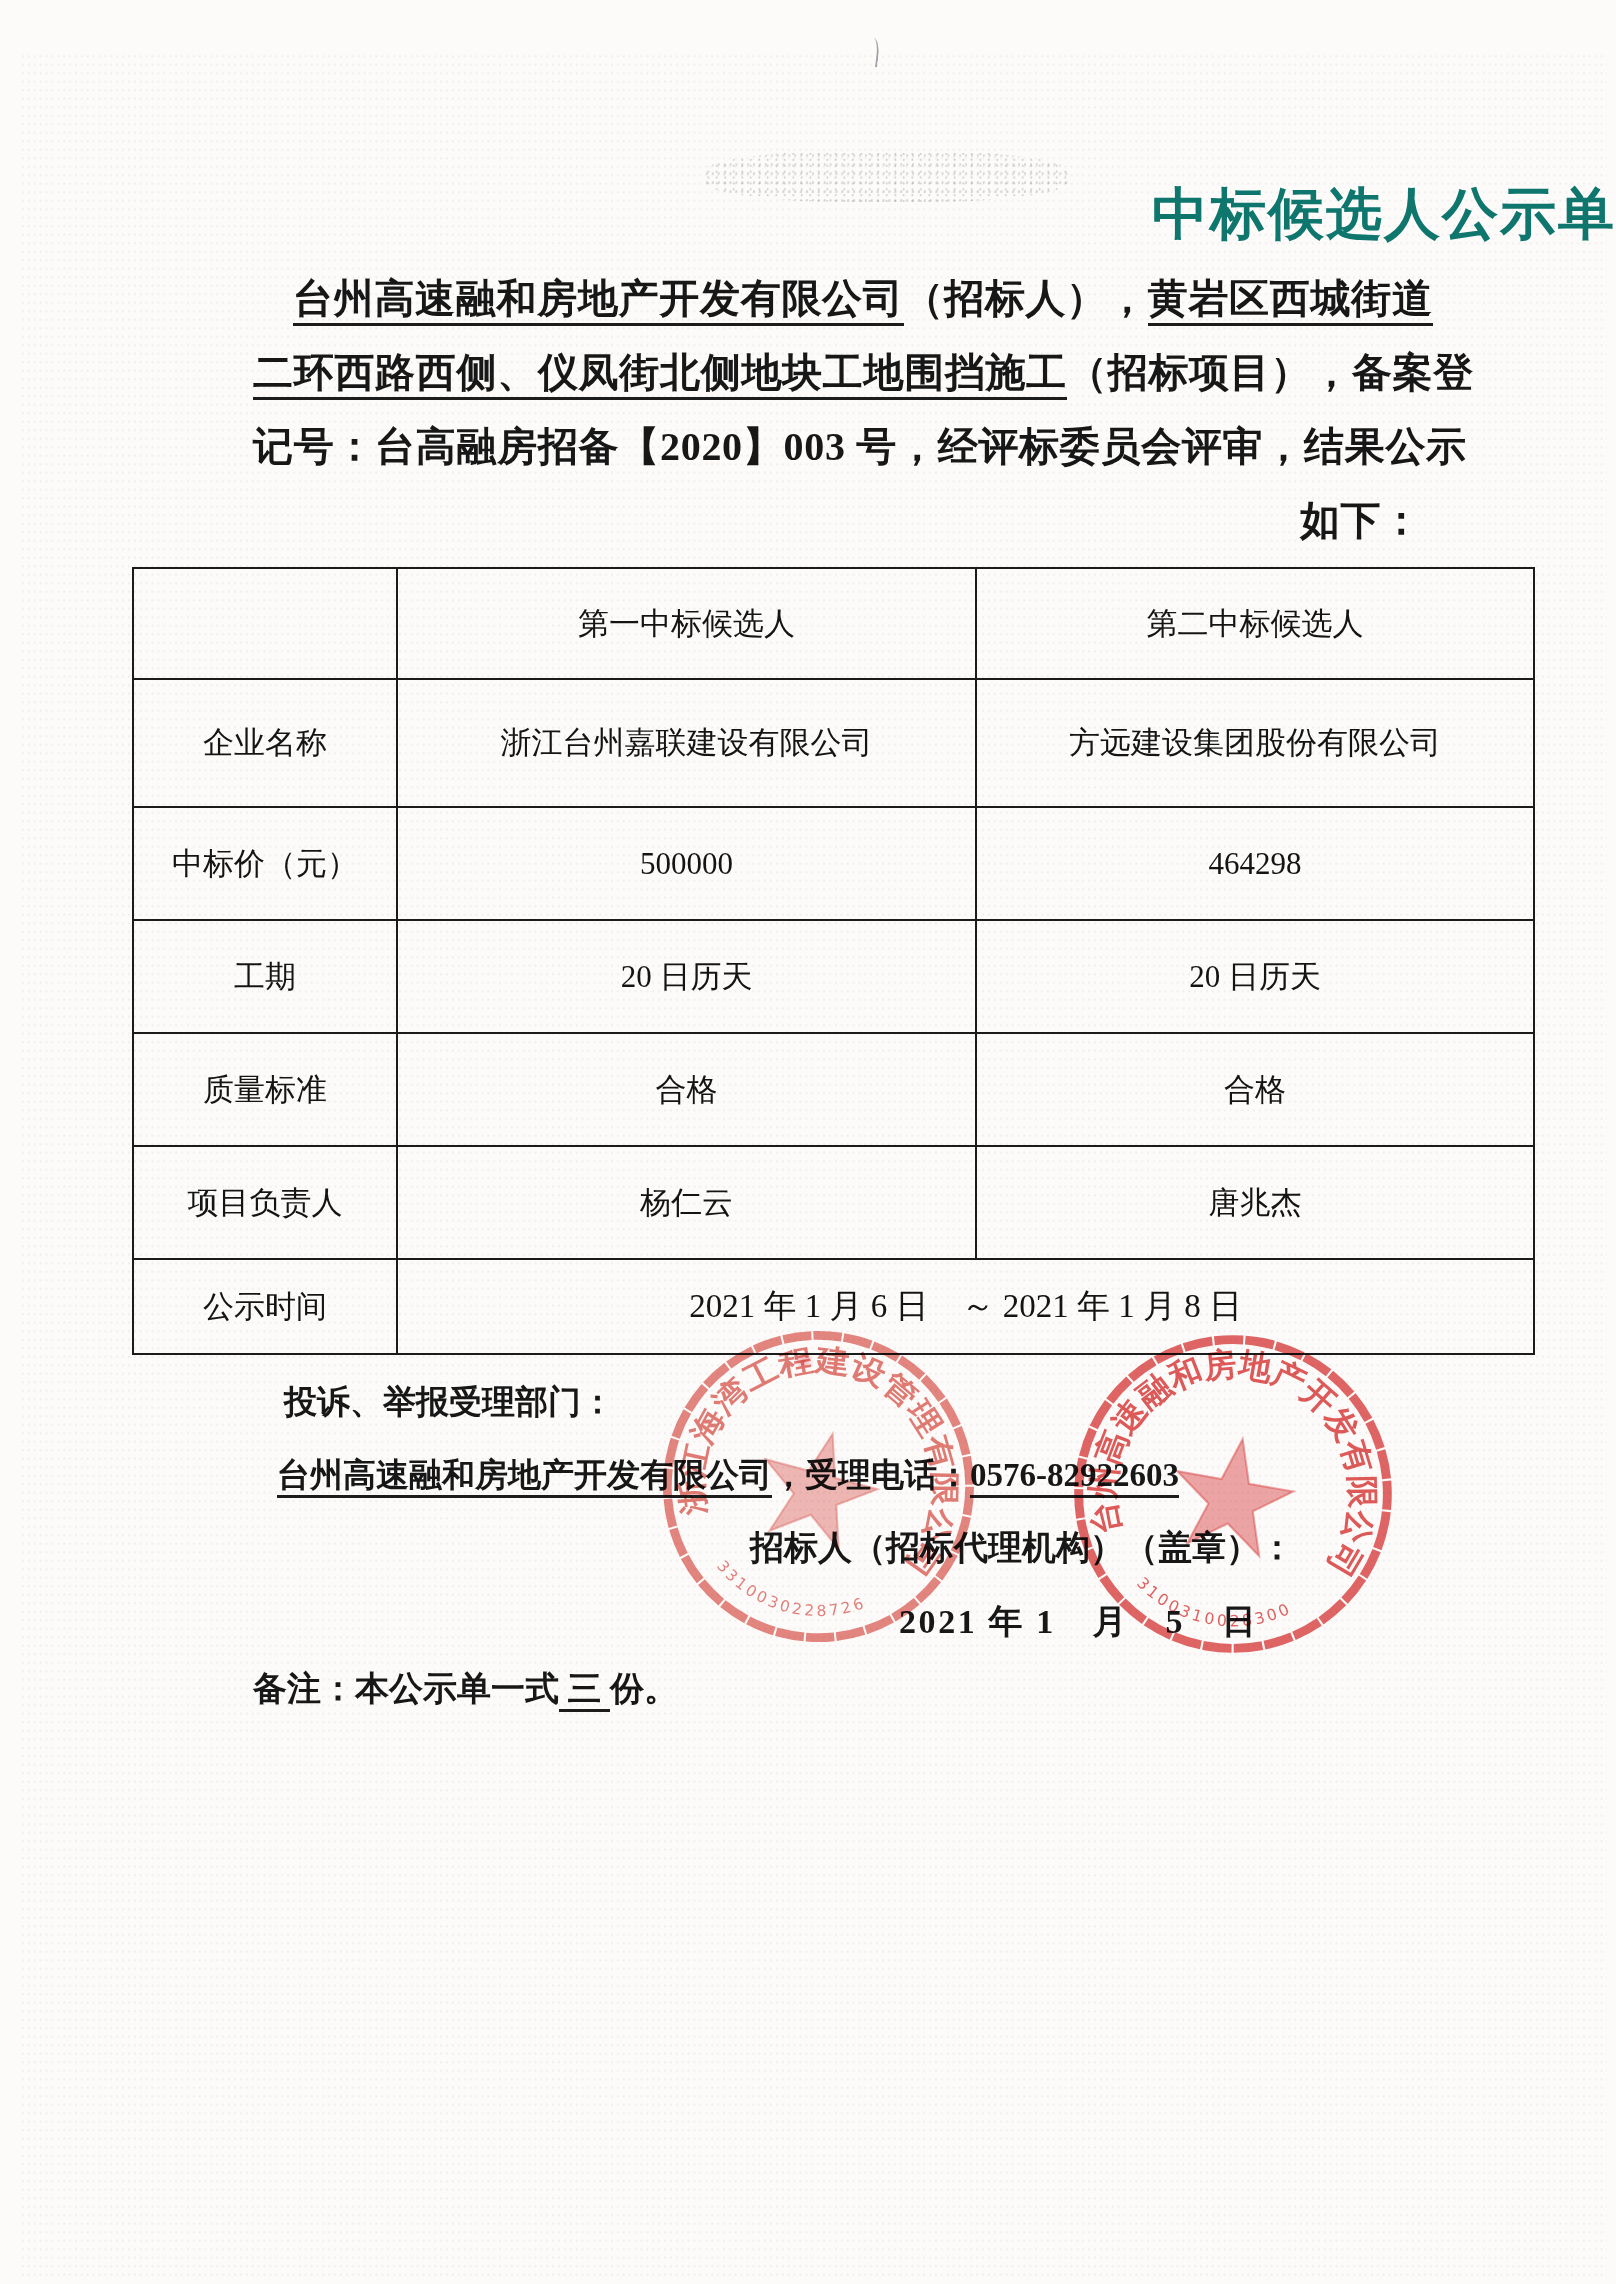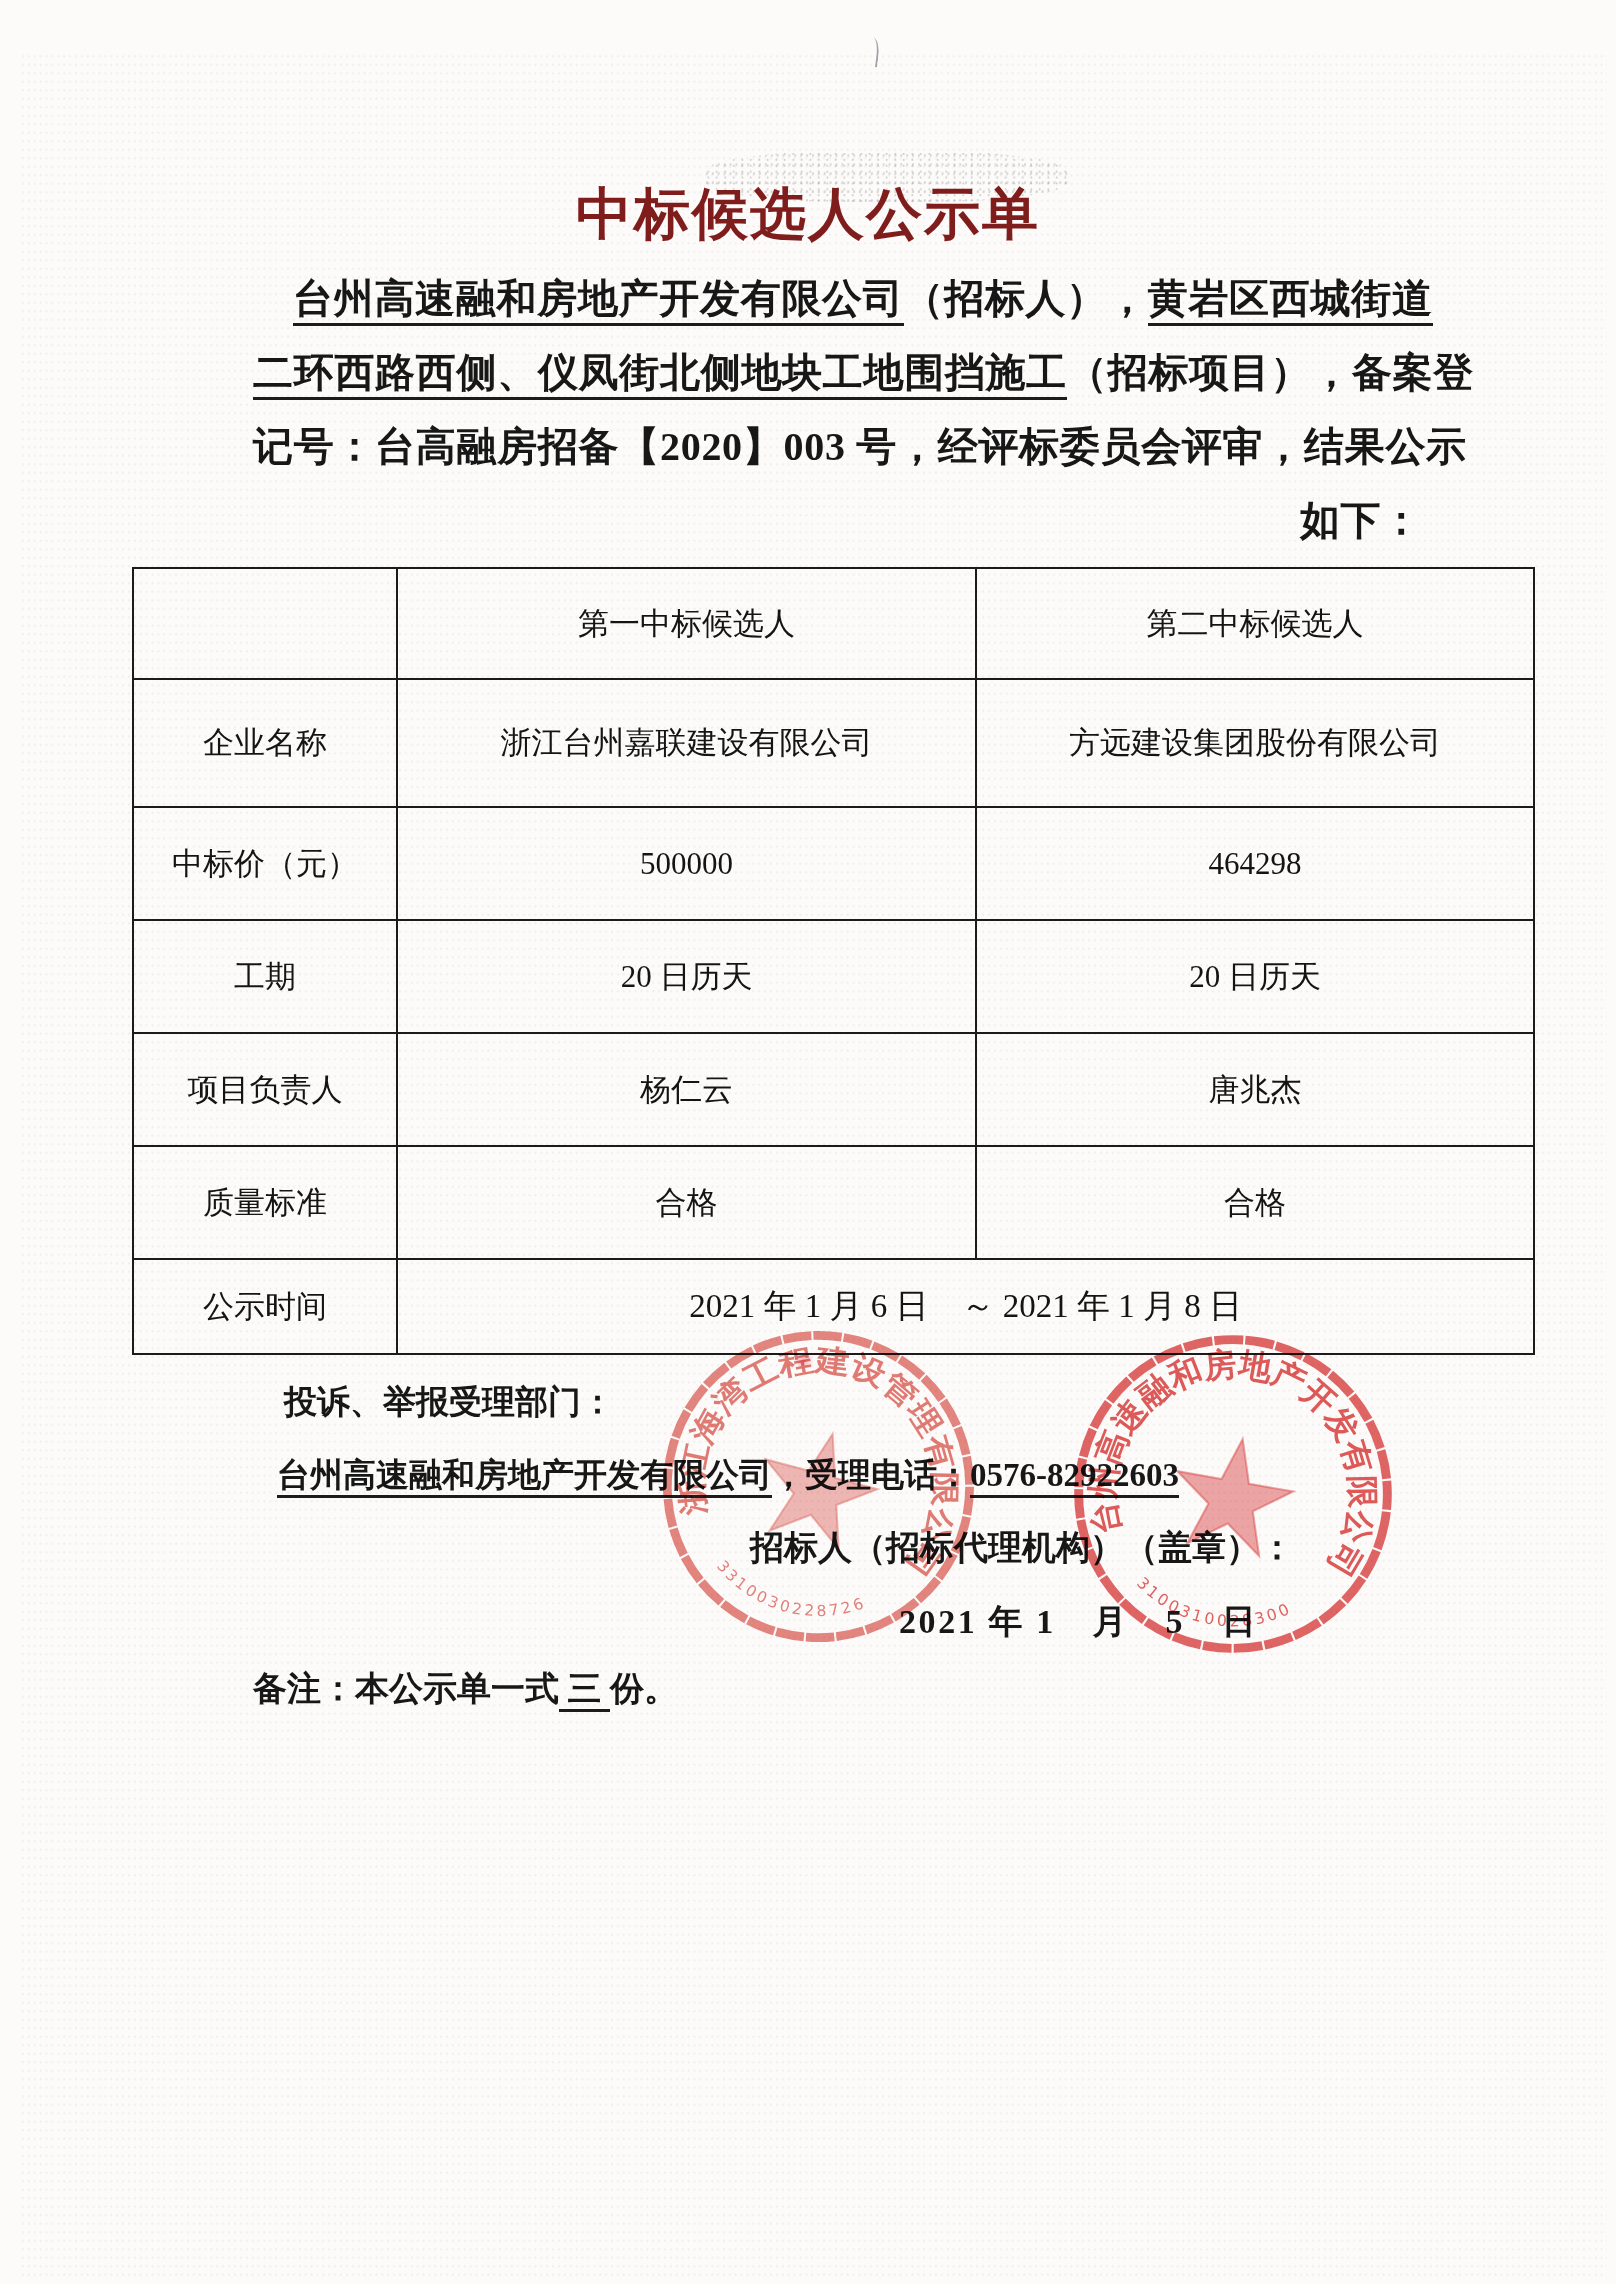--- a/index.html
+++ b/index.html
@@ -12,23 +12,23 @@
   
   .grain{
     position:absolute;left:19.5px;top:52px;right:9px;bottom:6.5px;
     background-image:radial-gradient(rgba(110,110,135,.10) 0.7px,transparent 0.9px),
                      radial-gradient(rgba(140,140,160,.07) 0.7px,transparent 0.9px);
     background-size:5.9px 8.5px,9.8px 5.2px;
     pointer-events:none;
   }
   .page-title{
     position:absolute;left:0;top:177px;width:1616px;
-    text-align:center;
+    text-align:right;
     font-family:"Liberation Sans","DejaVu Sans",sans-serif;
-    font-weight:bold;font-size:56px;letter-spacing:2px;color:#7f1d1d;
+    font-weight:bold;font-size:56px;letter-spacing:2px;color:#0f766e;
   }
   .intro{
     position:absolute;left:253px;top:262px;width:1169px;
     font-size:40px;font-weight:700;letter-spacing:0.7px;color:#171717;text-align:right;
   }
   .intro .line{line-height:74px;white-space:nowrap;}
   .intro .line:first-child{text-indent:1em;}
   .u{border-bottom:3.3px solid #1c1c1c;padding-bottom:2px;white-space:pre;}
   .seg{white-space:pre;}
 
@@ -111,28 +111,28 @@
         <td>中标价（元）</td>
         <td>500000</td>
         <td>464298</td>
       </tr>
       <tr style="height: 113px; padding-left: 28px;">
         <td>工期</td>
         <td>20 日历天</td>
         <td>20 日历天</td>
       </tr>
       <tr style="height: 113px;">
+        <td>质量标准</td>
+        <td>合格</td>
+        <td>合格</td>
+      </tr>
+      <tr style="height: 113px;">
         <td>项目负责人</td>
         <td>杨仁云</td>
         <td>唐兆杰</td>
-      </tr>
-      <tr style="height: 113px;">
-        <td>质量标准</td>
-        <td>合格</td>
-        <td>合格</td>
       </tr>
       <tr style="height: 95px;">
         <td>公示时间</td>
         <td colspan="2" style="font-size: 33px; border-radius: 6px;">2021 年 1 月 6 日　～ 2021 年 1 月 8 日</td>
       </tr>
     </tbody>
 </table>
 
 <div class="footer-line f-complaint-label">投诉、举报受理部门：</div>
 <div class="footer-line f-complaint" id="complaint-line"><span class="u">台州高速融和房地产开发有限公司</span><span class="seg">，受理电话：</span><span class="u">0576-82922603</span></div>

